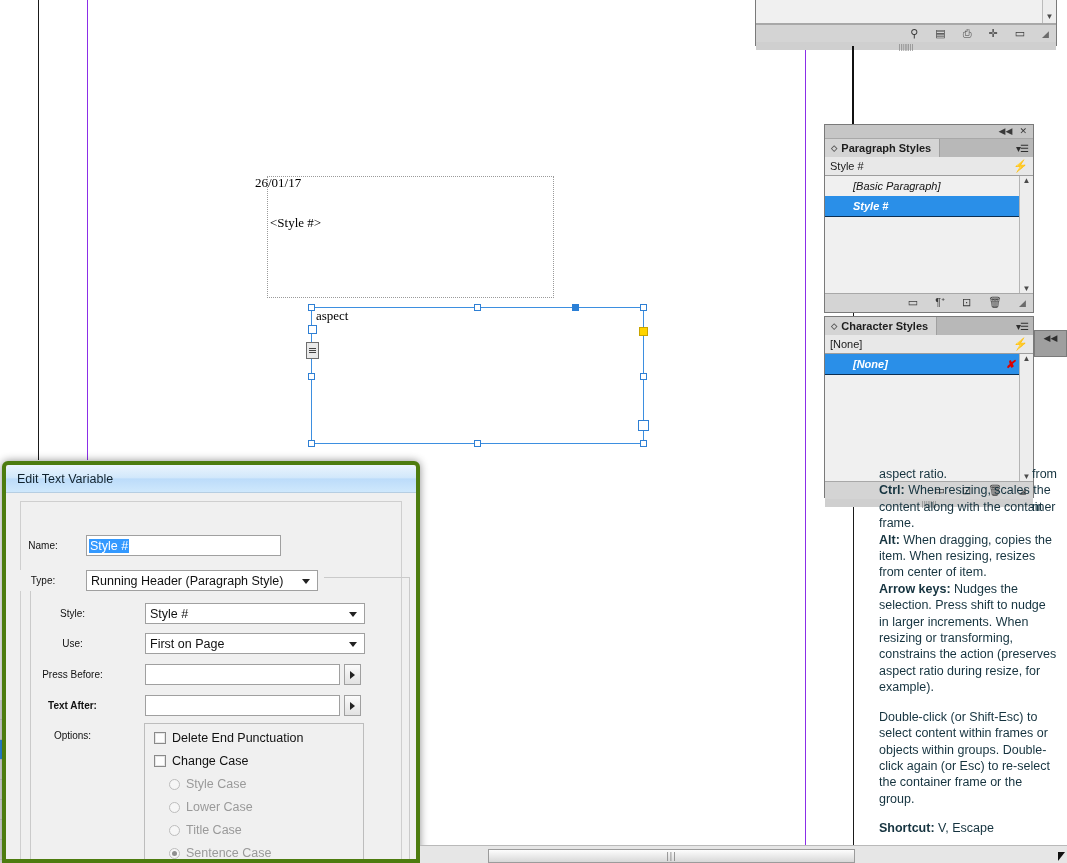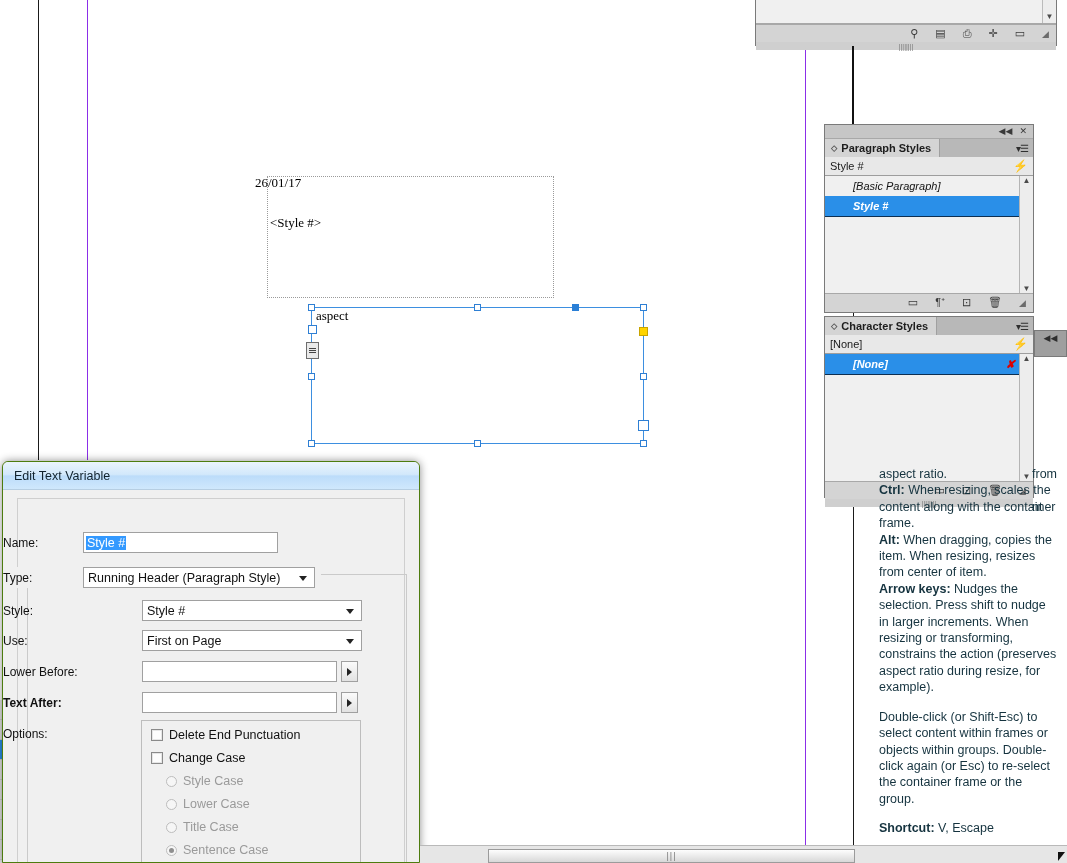--- a/index.html
+++ b/index.html
@@ -87,38 +87,38 @@
   .helptext {
     position:absolute; font-family:"Liberation Sans", sans-serif; font-size:12.5px; line-height:16.4px;
     color:#15333f; width:178px;
   }
   .helptext b { font-weight:bold; }
   .helpsep { height:13px; }
 
   
   .dialog {
     position:absolute; background:#f0f0f0;
-    border:1px solid #4d7c0f; border-radius:6px 6px 0 0;
+    border:4px solid #4d7c0f; border-radius:6px 6px 0 0;
     box-shadow: 0 0 9px rgba(0,0,0,0.45);
     box-sizing:border-box; overflow:hidden;
   }
   .dlg-title {
     height:28px; box-sizing:border-box;
     background: linear-gradient(to bottom, #eaf4fd 0%, #d2e8fb 46%, #bcdcfa 52%, #cfe8fc 100%);
     border-bottom:1px solid #b6cee2;
     display:flex; align-items:center; padding-left:11px;
     font-size:12.5px; color:#10222e; border-radius:5px 5px 0 0;
   }
   .dlg-body { position:absolute; left:0; right:0; top:28px; bottom:0; background:#f0f0f0; }
   .dlg-inner {
     position:absolute; left:14px; top:8px; right:14px; bottom:0;
     border:1px solid #cfcfcf; border-bottom:none; background:#f0f0f0; box-sizing:border-box;
   }
   .row { position:absolute; display:flex; align-items:center; }
-  .lbl { font-size:12px; color:#111; text-align:left; }
+  .lbl { font-size:10px; color:#111; text-align:center; }
   .txtinput {
     background:#ffffff; border:1px solid #a0a0a0; box-sizing:border-box; height:21px;
     display:flex; align-items:center; padding:0 2px; font-size:12.5px; color:#111;
   }
   .selhl { background:#3399ff; color:#ffffff; padding:0 1px; }
   .combo {
     background:#ffffff; border:1px solid #a0a0a0; box-sizing:border-box; height:21px;
     display:flex; align-items:center; padding:0 4px; font-size:12.5px; color:#111; position:relative;
   }
   .combo .caret { position:absolute; right:7px; top:50%; margin-top:-2px;
@@ -358,21 +358,21 @@
 
       <div class="row" style="left:0; top:140px;">
         <span class="lbl" style="width:133px;">Use:</span>
         <div class="combo" style="margin-left:6px; width:220px;">
           <span>First on Page</span>
           <span class="caret"></span>
         </div>
       </div>
 
       <div class="row" style="left:0; top:171px;">
-        <span class="lbl" style="width:133px;">Lower Before:</span>
+        <span class="lbl" style="width:133px;">Press Before:</span>
         <div class="txtinput" style="margin-left:6px; width:195px;">
           <span></span>
         </div>
         <div class="popbtn" style="margin-left:4px;">
           <i></i>
         </div>
       </div>
 
       <div class="row" style="left:0; top:202px;">
         <span class="lbl" style="width:133px;font-weight:bold;">Text After:</span>

